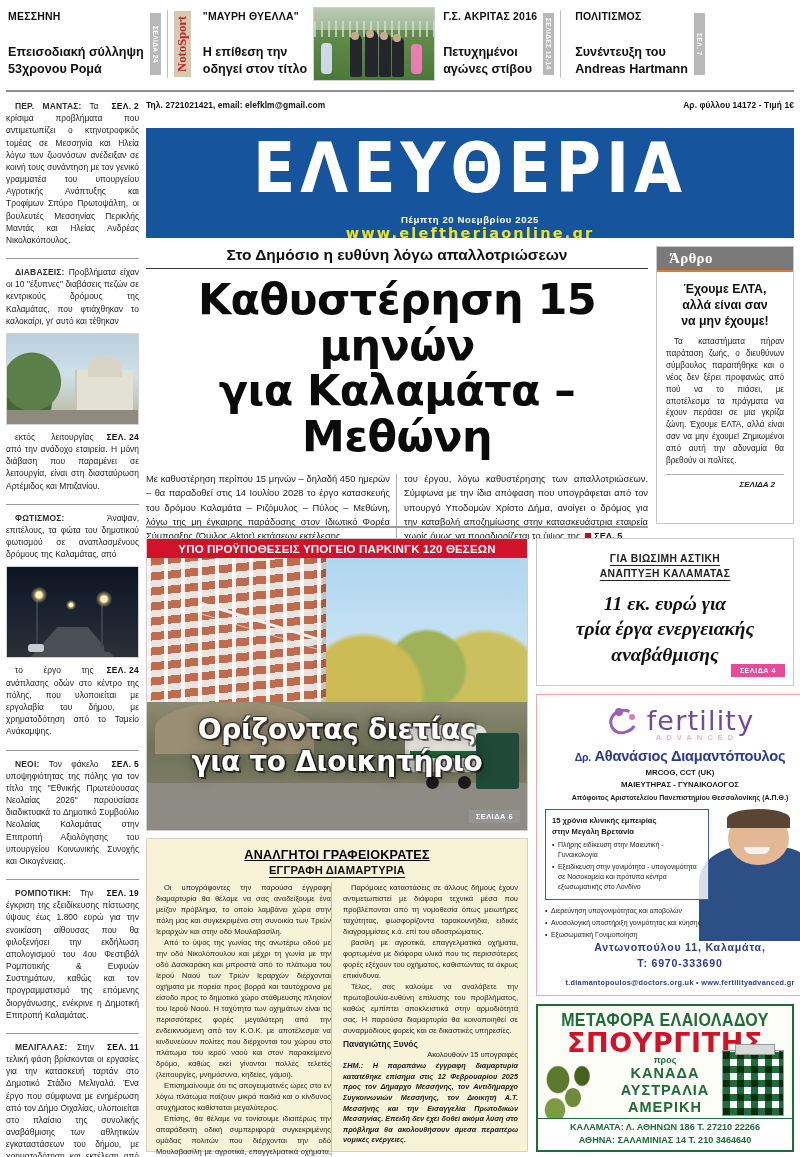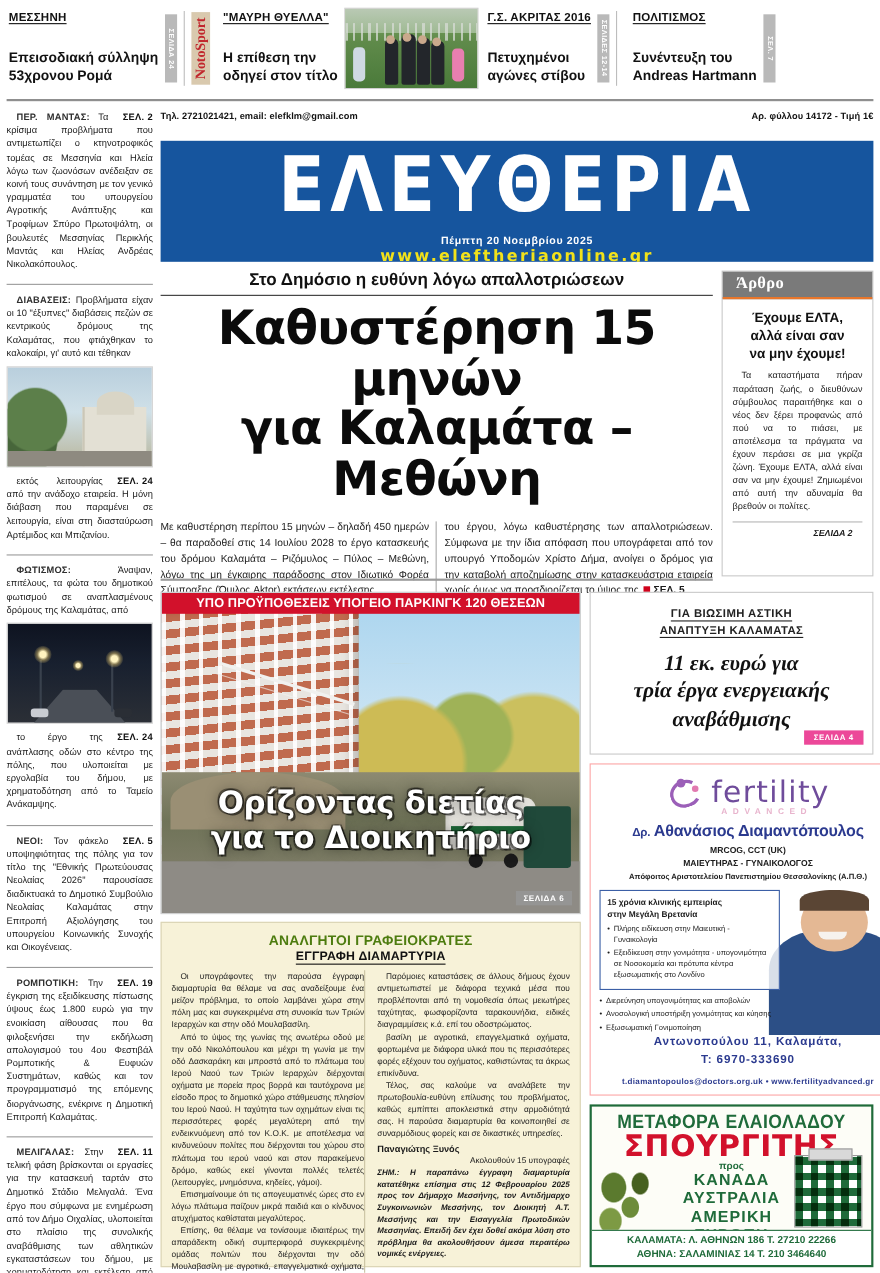--- a/index.html
+++ b/index.html
@@ -16,21 +16,21 @@
   .teaser-strip{
     position:absolute;left:0;top:0;width:800px;height:88px;
     display:flex;align-items:stretch;background:#fff;
   }
   .teaser{
     display:flex;align-items:center;position:relative;height:88px;
   }
   .teaser-body{padding:4px 6px 4px 8px;}
   .teaser-kicker{
     font-size:10.5px;font-weight:700;letter-spacing:.2px;
-    text-decoration:underline;text-underline-offset:2px;white-space:nowrap;
+    text-underline-offset:2px;white-space:nowrap;
     margin-bottom:22px;color:#111;
   }
   .teaser-line{font-size:12.6px;font-weight:700;line-height:1.38;color:#111;white-space:nowrap;}
   .pagebadge{
     width:11px;align-self:center;background:#b9b9b9;color:#fff;
     font-size:6.6px;font-weight:700;letter-spacing:.4px;
     writing-mode:vertical-rl;text-orientation:mixed;
     padding:7px 0;text-align:center;white-space:nowrap;
     display:flex;align-items:center;justify-content:center;
     height:62px;
@@ -328,21 +328,21 @@
     background-blend-mode:multiply;border:1px solid #9a9a9a;
   }
   .oil-tin::before{content:"";position:absolute;left:12px;top:-7px;width:38px;height:9px;background:#d9d9d9;border:1px solid #9a9a9a;}
 
   
   .protest{
     position:absolute;left:146px;top:838px;width:382px;height:314px;
     background:#f7f2d8;border:1px solid #d9d3b4;padding:9px 9px 6px;
   }
   .pr-title{
-    text-align:center;font-size:12.6px;font-weight:700;color:#4d7c0f;letter-spacing:.2px;
+    text-align:center;font-size:12.6px;font-weight:700;color:#000000;letter-spacing:.2px;text-decoration:underline;
   }
   .pr-sub{
     text-align:center;font-size:11.2px;font-weight:700;color:#111;letter-spacing:.2px;
     text-decoration:underline;text-underline-offset:2.5px;margin-top:2px;margin-bottom:6px;
   }
   .pr-cols{display:flex;gap:12px;position:relative;}
   .pr-col{width:50%;}
   .pr-col.first::after{content:"";position:absolute;left:calc(50% - 6px);top:0;bottom:0;width:1px;background:#c9c2a2;}
   .pr-cols p{font-size:7.55px;line-height:1.46;text-align:justify;text-indent:8px;color:#1d1d1d;}
   .pr-sign{text-align:left;font-size:8.4px;font-weight:700;margin-top:3px;}

